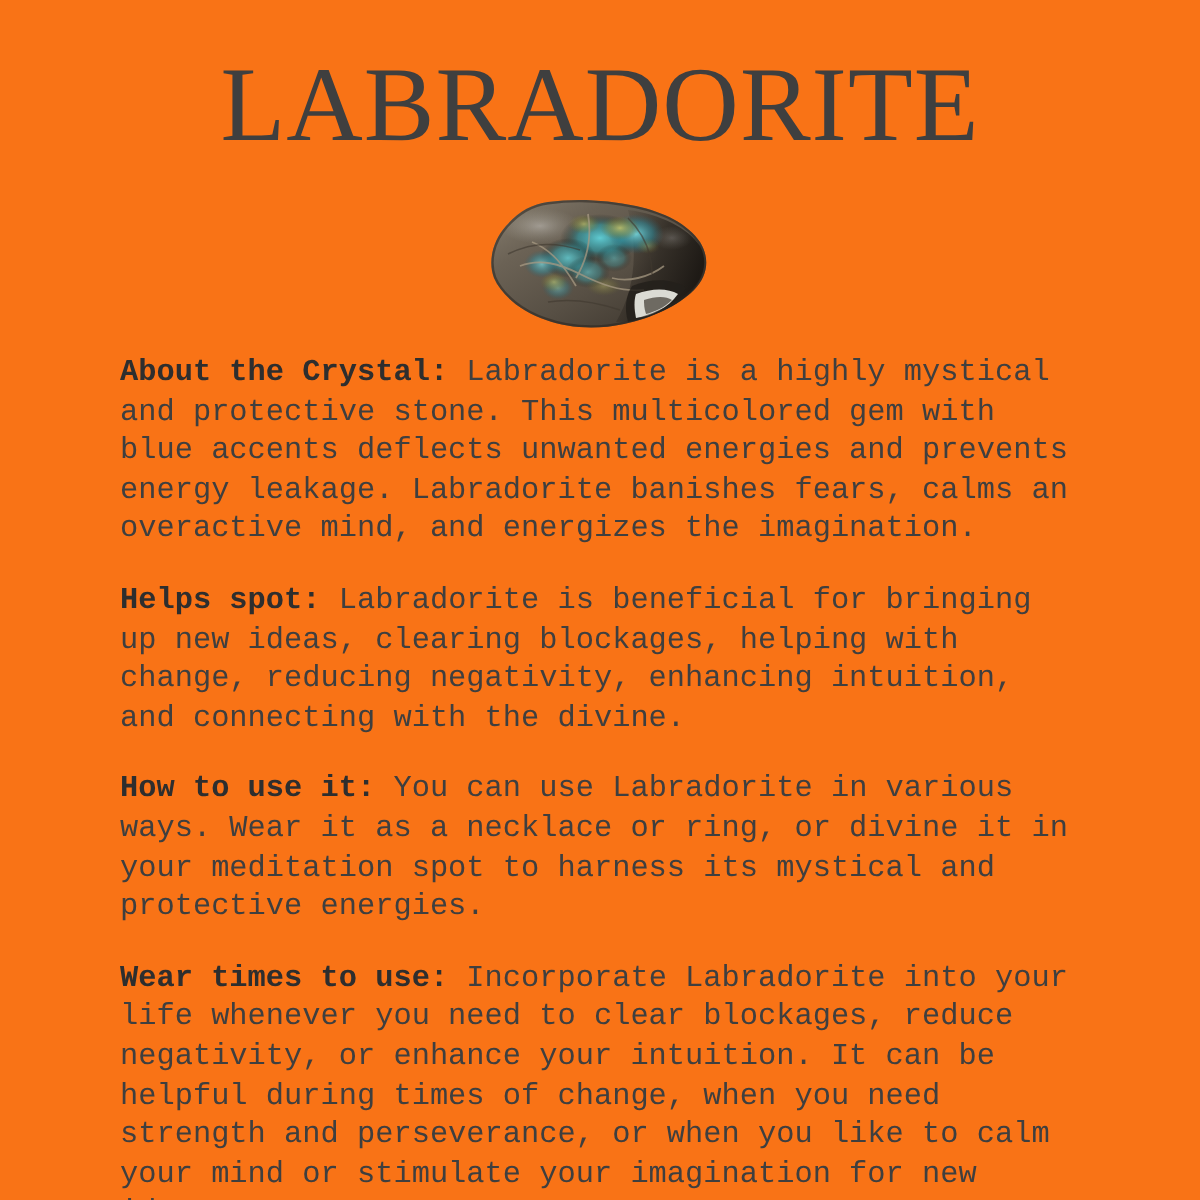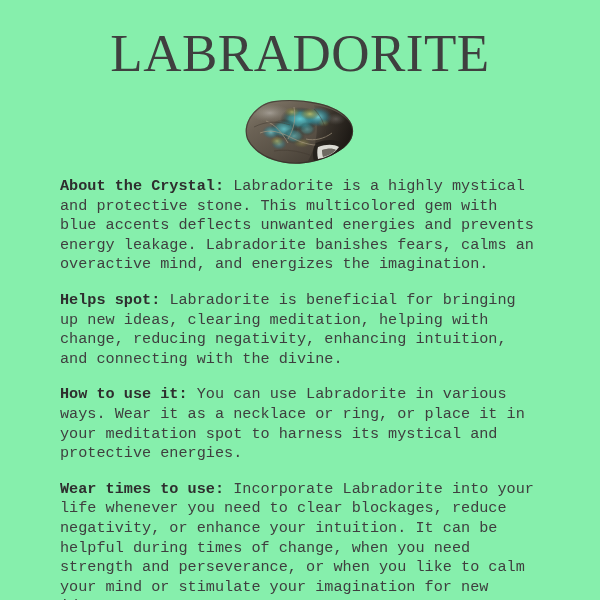--- a/index.html
+++ b/index.html
@@ -12,21 +12,21 @@
     height: 600px;
     background: #ffffff;
     font-family: "Liberation Serif", "DejaVu Serif", serif;
     color: #3f3f3f;
     overflow: hidden;
   }
   .page {
     position: relative;
     width: 600px;
     height: 600px;
-    background: #86efac;
+    background: #f97316;
     box-sizing: border-box;
   }
 
   
   .title {
     text-align: center;
     font-family: "Liberation Serif", "DejaVu Serif", serif;
     font-weight: 400;
     font-size: 53px;
     line-height: 1;
@@ -176,25 +176,25 @@
     </div>
   </div>
 
   <div class="body-copy">
 
     <p class="para">
       <span class="lead">About the Crystal:</span><span> Labradorite is a highly mystical and protective stone. This multicolored gem with blue accents deflects unwanted energies and prevents energy leakage. Labradorite banishes fears, calms an overactive mind, and energizes the imagination.</span>
     </p>
 
     <p class="para">
-      <span class="lead">Helps spot:</span><span> Labradorite is beneficial for bringing up new ideas, clearing meditation, helping with change, reducing negativity, enhancing intuition, and connecting with the divine.</span>
-    </p>
-
-    <p class="para">
-      <span class="lead">How to use it:</span><span> You can use Labradorite in various ways. Wear it as a necklace or ring, or place it in your meditation spot to harness its mystical and protective energies.</span>
+      <span class="lead">Helps spot:</span><span> Labradorite is beneficial for bringing up new ideas, clearing blockages, helping with change, reducing negativity, enhancing intuition, and connecting with the divine.</span>
+    </p>
+
+    <p class="para">
+      <span class="lead">How to use it:</span><span> You can use Labradorite in various ways. Wear it as a necklace or ring, or divine it in your meditation spot to harness its mystical and protective energies.</span>
     </p>
 
     <p class="para">
       <span class="lead">Wear times to use:</span><span> Incorporate Labradorite into your life whenever you need to clear blockages, reduce negativity, or enhance your intuition. It can be helpful during times of change, when you need strength and perseverance, or when you like to calm your mind or stimulate your imagination for new ideas.</span>
     </p>
 
   </div>
 </div>
 
 </body></html>

